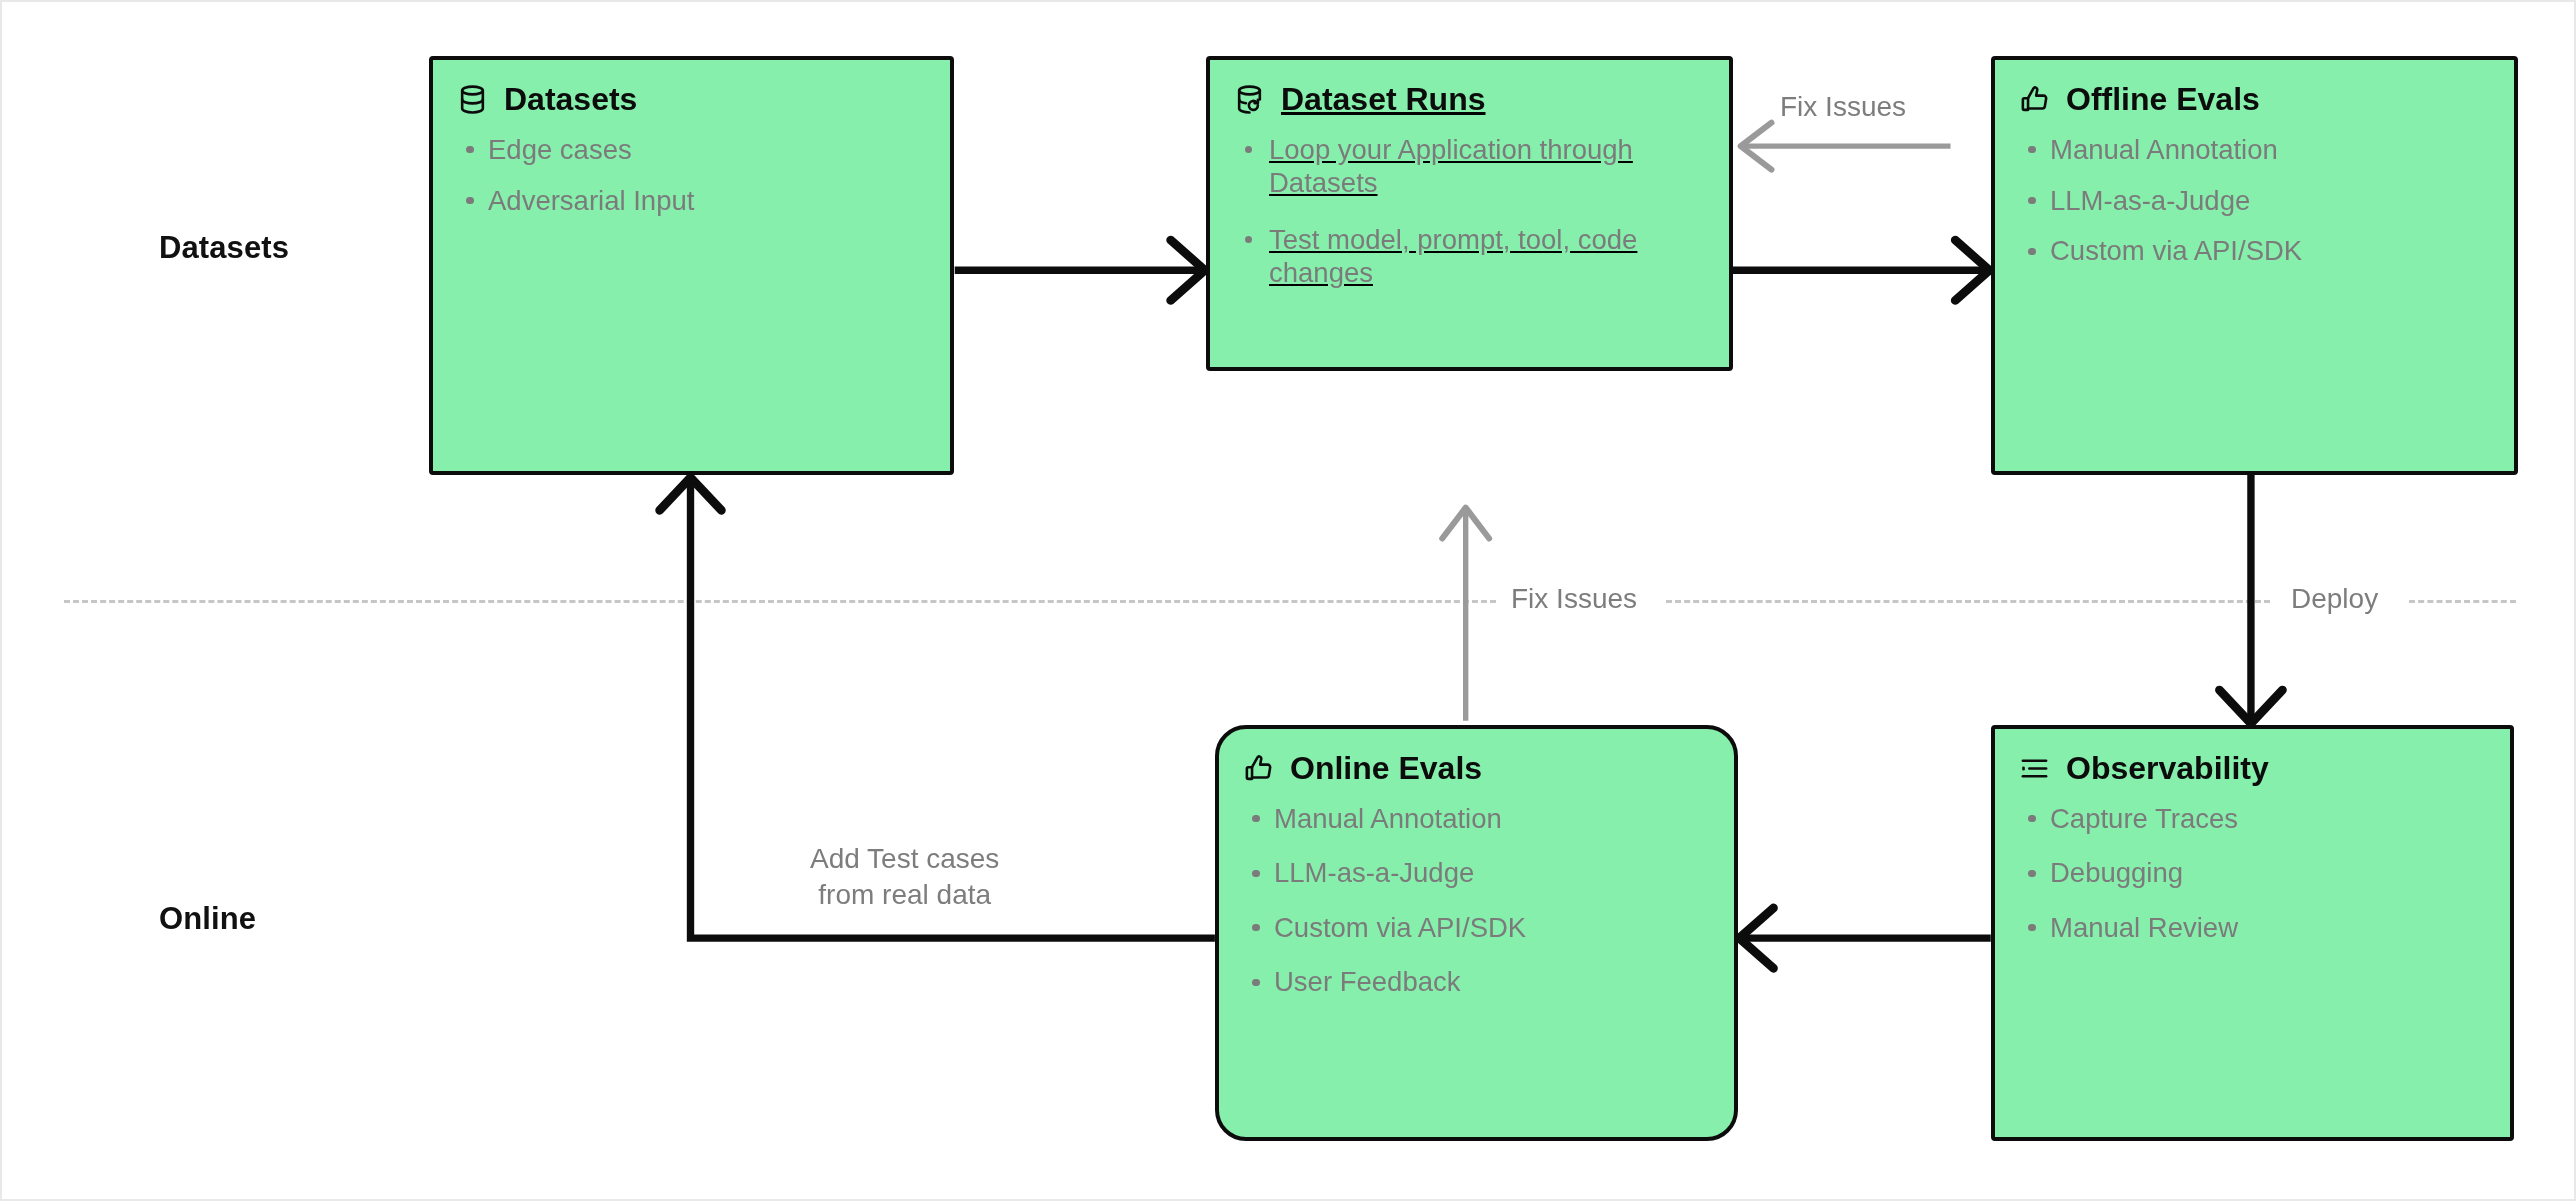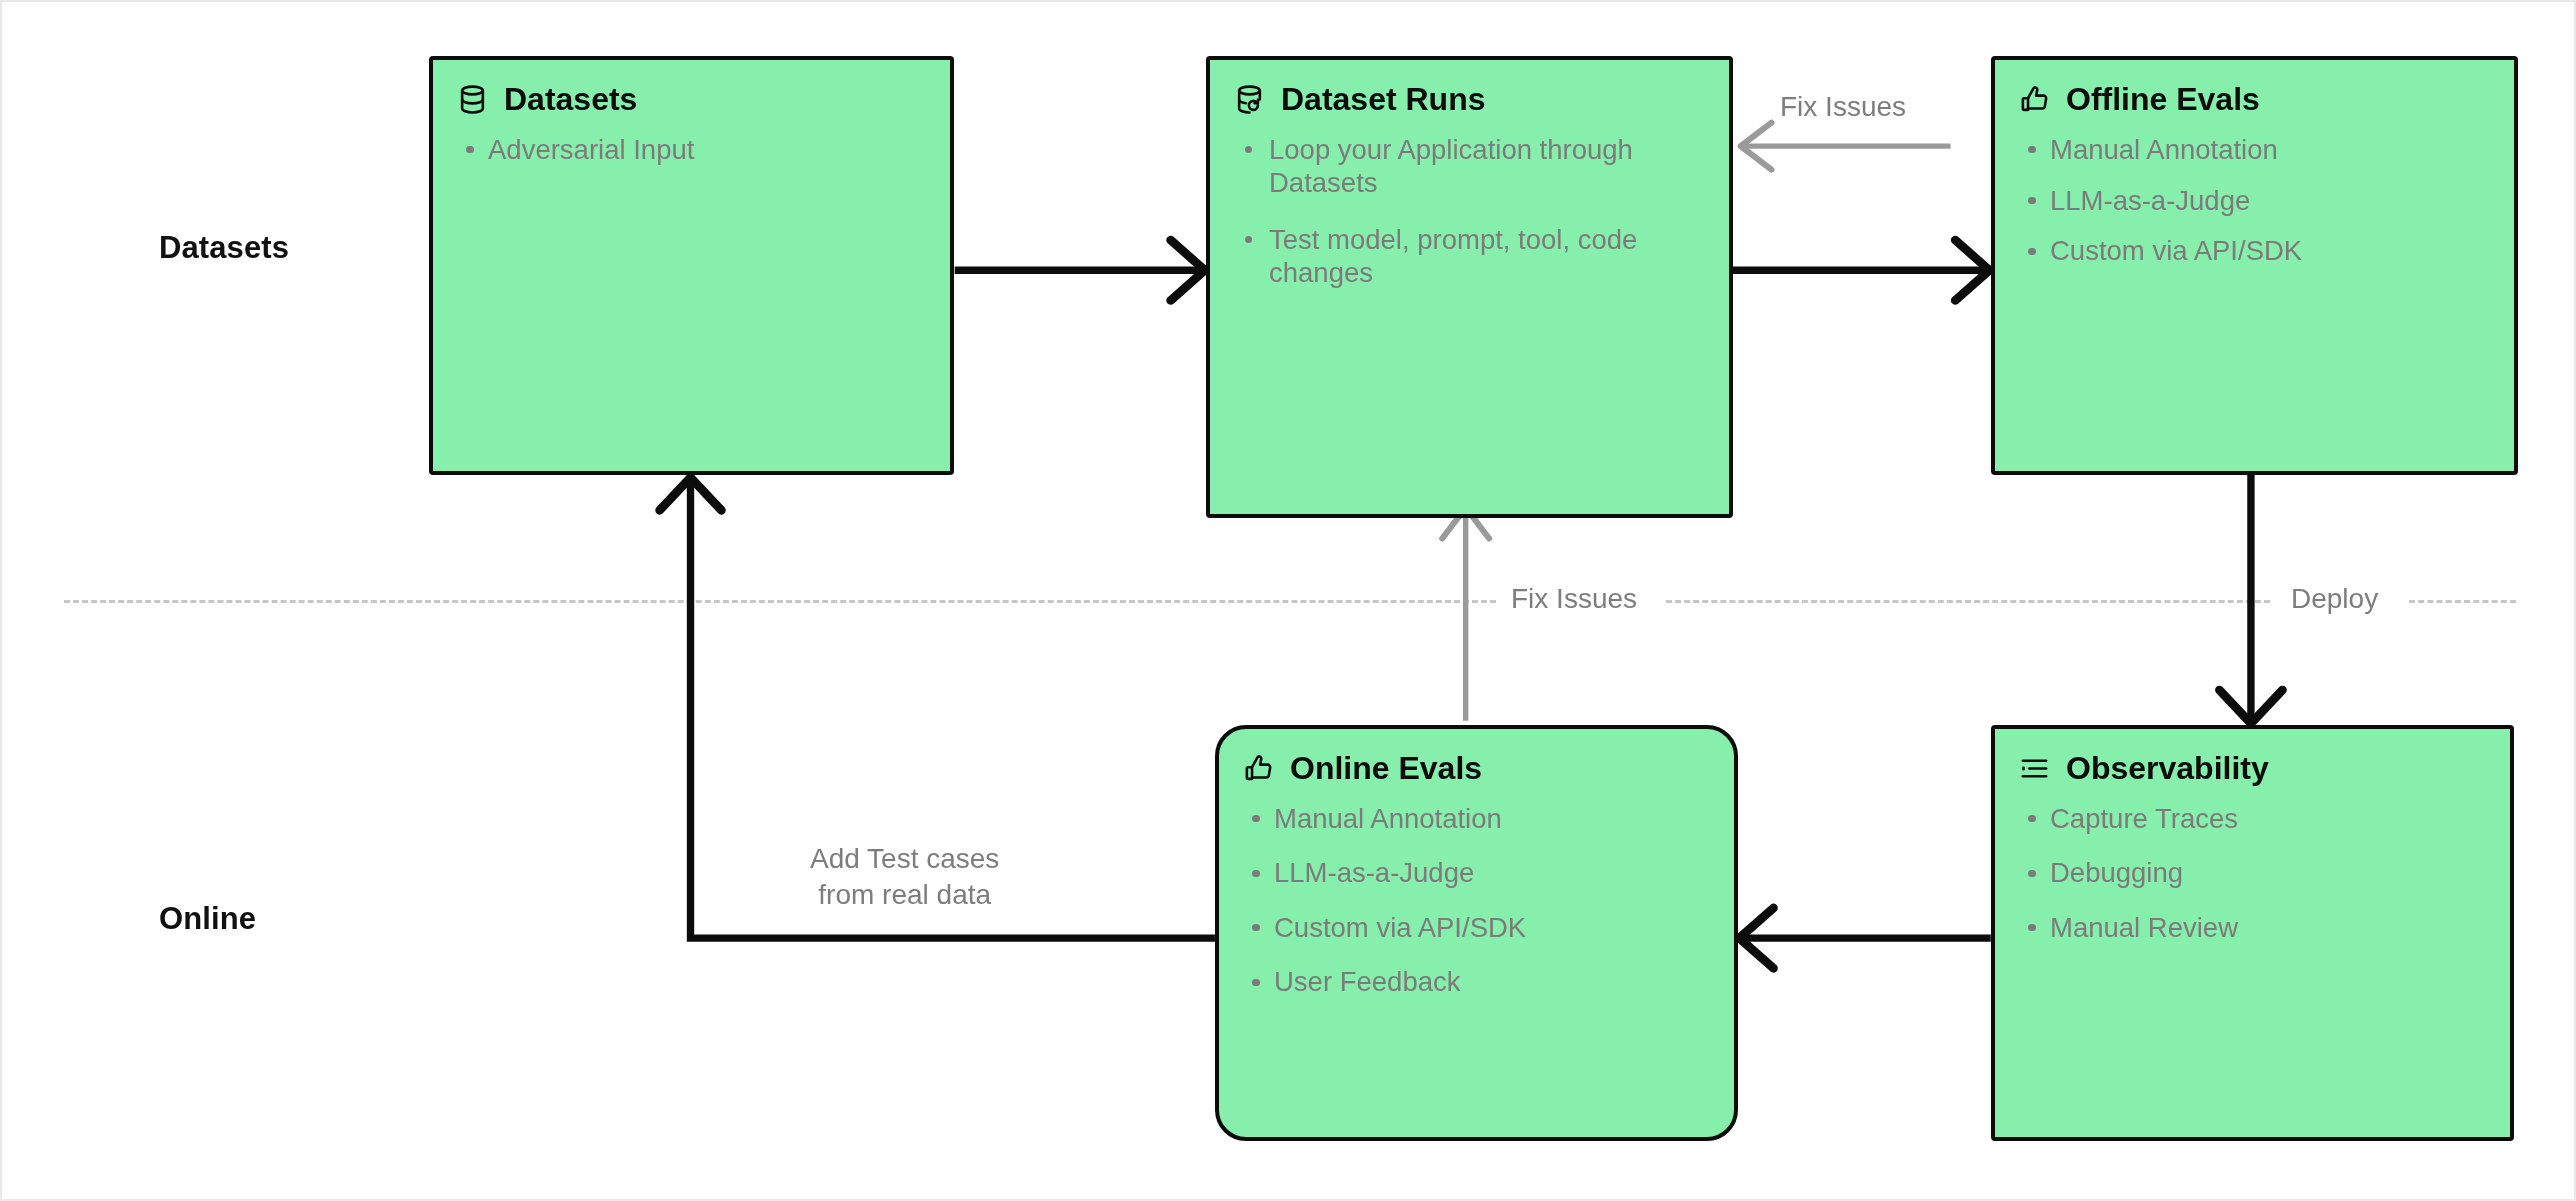--- a/index.html
+++ b/index.html
@@ -54,21 +54,21 @@
   
   .node {
     position: absolute;
     box-sizing: border-box;
     background: #86efac;
     border: 4.7px solid #0c0c0c;
     border-radius: 4px;
     padding: 23px 24px 20px 24px;
   }
   #node-datasets     { left: 427px;  top: 54px;   width: 525px;  height: 419px; }
-  #node-dataset-runs { left: 1204px; top: 54px;   width: 527px;  height: 462px; }
+  #node-dataset-runs { left: 1204px; top: 54px;   width: 527px;  height: 315px; text-decoration: underline; }
   #node-offline      { left: 1989px; top: 54px;   width: 527px;  height: 419px; }
   #node-online-evals { left: 1213px; top: 723px; width: 523px;  height: 416px; border-radius: 31px; }
   #node-observability{ left: 1989px; top: 723px; width: 523px;  height: 416px; }
 
   .node-head {
     display: flex;
     align-items: center;
     gap: 16px;
     margin-bottom: 16px;
   }
@@ -194,20 +194,21 @@
       <span class="node-icon">
         <svg viewBox="0 0 24 24" fill="none" stroke="#0c0c0c" stroke-width="2" stroke-linecap="round" stroke-linejoin="round">
           <ellipse cx="12" cy="5" rx="8" ry="3"></ellipse>
           <path d="M4 5v14c0 1.66 3.58 3 8 3s8-1.34 8-3V5"></path>
           <path d="M4 12c0 1.66 3.58 3 8 3s8-1.34 8-3"></path>
         </svg>
       </span>
       <span class="node-title">Datasets</span>
     </div>
     <ul class="bullets">
+      <li>Edge cases</li>
       <li>Adversarial Input</li>
     </ul>
   </div>
 
   <div class="node" id="node-dataset-runs">
     <div class="node-head">
       <span class="node-icon">
         <svg viewBox="0 0 24 24" fill="none" stroke="#0c0c0c" stroke-width="2" stroke-linecap="round" stroke-linejoin="round">
           <ellipse cx="12" cy="5" rx="8" ry="3"></ellipse>
           <path d="M4 5v14c0 1.66 3.58 3 8 3"></path>

